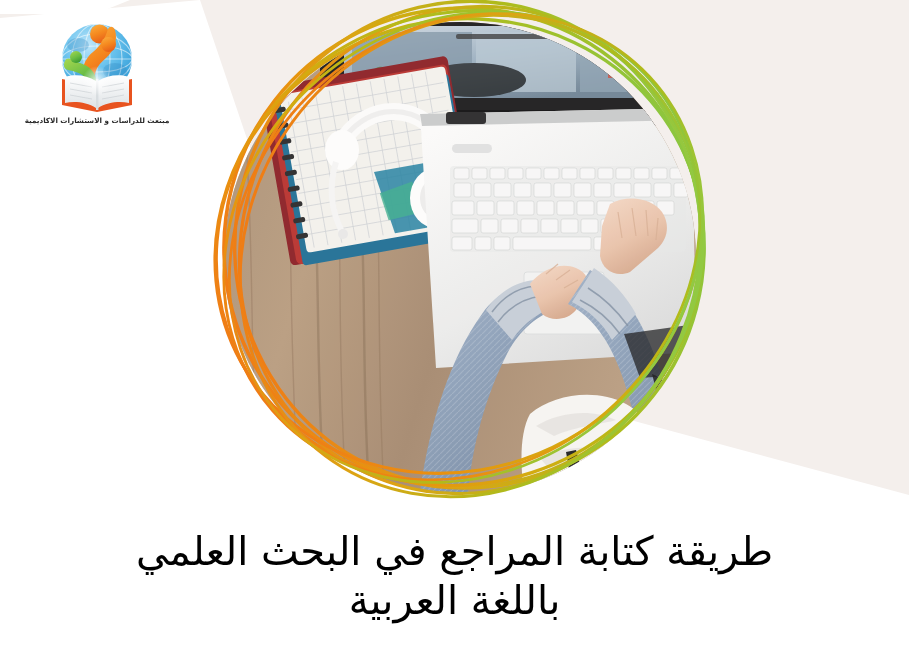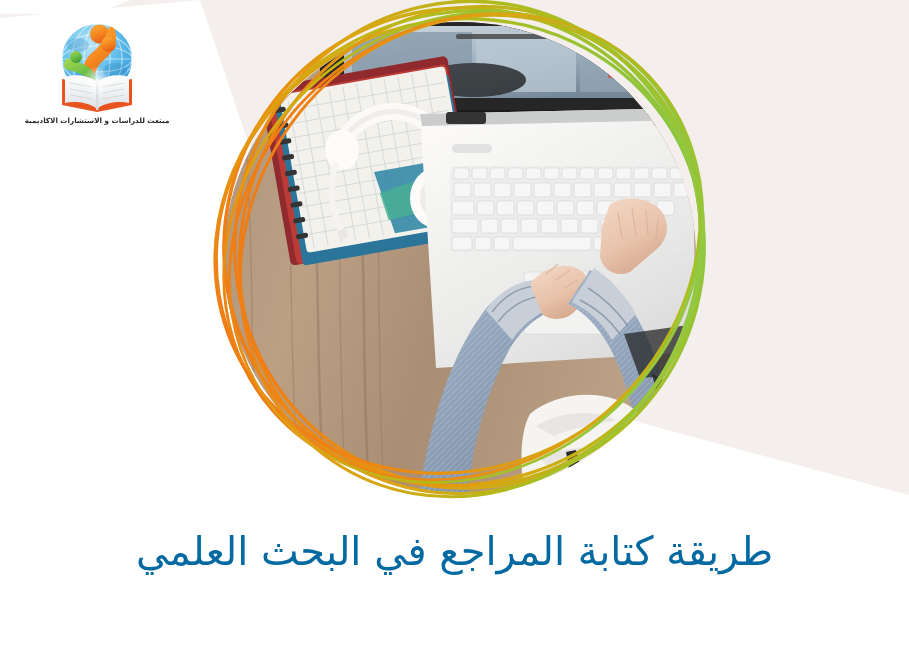--- a/index.html
+++ b/index.html
@@ -124,21 +124,21 @@
 
   
   .title {
     position: absolute;
     left: 0;
     right: 0;
     top: 527px;
     z-index: 50;
     text-align: center;
     direction: rtl;
-    color: #0369a1;
+    color: #000000;
     font-family: "DejaVu Sans", "Liberation Sans", sans-serif;
     font-size: 40px;
     line-height: 1.22;
     font-weight: 400;
     padding: 0 80px;
     letter-spacing: 0.5px;
   }
   .title-line { display: block; }
 </style>
 </head>
@@ -476,15 +476,16 @@
       <ellipse cx="274" cy="260" rx="228" ry="246" stroke="url(#ringGrad2)" stroke-width="3.2" transform="rotate(22 274 260)"></ellipse>
       <ellipse cx="262" cy="252" rx="248" ry="226" stroke="url(#ringGrad)" stroke-width="3.1" transform="rotate(-29 262 252)"></ellipse>
       <ellipse cx="276" cy="266" rx="224" ry="248" stroke="url(#ringGrad2)" stroke-width="3.0" transform="rotate(34 276 266)"></ellipse>
       <ellipse cx="266" cy="256" rx="251" ry="220" stroke="url(#ringGrad)" stroke-width="2.9" transform="rotate(-41 266 256)"></ellipse>
       <ellipse cx="270" cy="258" rx="219" ry="251" stroke="url(#ringGrad2)" stroke-width="2.8" transform="rotate(47 270 258)"></ellipse>
     </g>
   </svg>
 
   <div class="title">
     <span class="title-line">طريقة كتابة المراجع في البحث العلمي</span>
+    <span class="title-line">باللغة العربية</span>
   </div>
 
 </div>
 
 </body></html>

